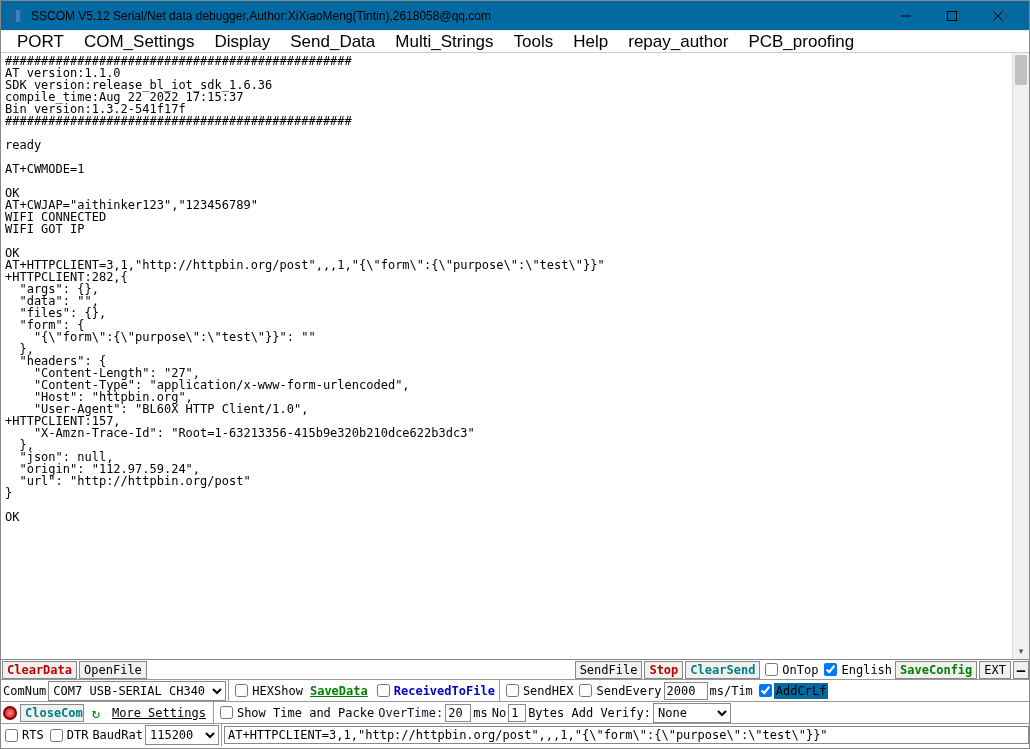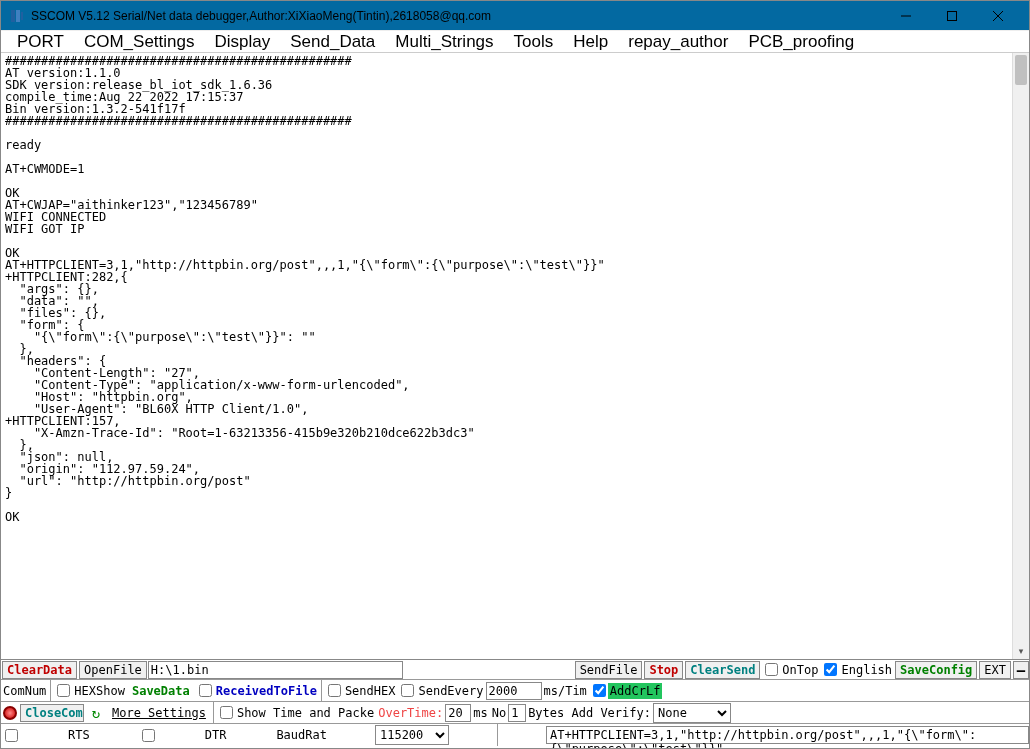--- a/index.html
+++ b/index.html
@@ -12,32 +12,32 @@
 .menubar { height:22px; display:flex; align-items:center; padding:0 6px; gap:0; border-bottom:1px solid #ccc; font-size:17px; }
 .menubar span { padding:2px 10px; cursor:pointer; }
 .terminal-wrap { position:relative; height:607px; border-bottom:1px solid #888; }
 .terminal { width:1004px; height:607px; font-family:"MS Sans Serif","SimSun","NSimSun",monospace; font-size:12px; line-height:12px; white-space:pre; padding:2px 4px; overflow:hidden; }
 .scrollbar { position:absolute; right:0; top:0; width:17px; height:100%; background:#f0f0f0; border-left:1px solid #ddd; }
 .scroll-thumb { position:absolute; left:2px; right:2px; top:2px; height:30px; background:#c0c0c0; border-radius:2px; }
 .scroll-arrow { position:absolute; left:0; right:0; height:17px; display:flex; align-items:center; justify-content:center; font-size:9px; color:#555; }
 .row1 { height:20px; display:flex; align-items:center; border-bottom:1px solid #999; font-family:"SimSun","NSimSun",monospace; font-size:12px; }
 .row2 { height:22px; display:flex; align-items:center; border-bottom:1px solid #999; font-family:"SimSun","NSimSun",monospace; font-size:12px; }
 .row3 { height:22px; display:flex; align-items:center; border-bottom:1px solid #999; font-family:"SimSun","NSimSun",monospace; font-size:12px; }
-.row4 { height:22px; display:flex; align-items:center; font-family:"SimSun","NSimSun",monospace; font-size:12px;gap:46px; }
+.row4 { height:22px; display:flex; align-items:center; font-family:"SimSun","NSimSun",monospace; font-size:12px; }
 .btn { border:1px solid #888; background:#f0f0f0; padding:1px 4px; font-family:inherit; font-size:12px; cursor:pointer; margin:8px 1px; height:18px; line-height:14px; }
 .btn-red { color:#c00000; font-weight:bold; }
 .btn-teal { color:#008080; font-weight:bold; }
 .btn-green { color:#008000; font-weight:bold; }
 .btn-blue { color:#0000c0; font-weight:bold; }
 .inp { border:1px solid #888; padding:1px 2px; font-family:inherit; font-size:12px; height:18px; }
 .sel { border:1px solid #888; font-family:inherit; font-size:12px; height:20px; background:#fff; }
 .chk { margin:0 2px 0 4px; vertical-align:middle; }
 .lbl { padding:0 2px; }
-.gray { color:#ef4444; }
-.highlight { background:#22c55e; padding:1px 2px; }
+.gray { color:#0f172a; }
+.highlight { background:#0369a1; padding:1px 2px; }
 .divider { width:1px; background:#999; height:100%; margin:0 2px; }
 .sendbox { flex:1; border:1px solid #888; height:18px; padding:1px 3px; font-family:inherit; background:#fff; }
 .circle-icon { width:14px; height:14px; border-radius:50%; border:2px solid #800; background:radial-gradient(circle,#f88,#c00); display:inline-block; margin:0 2px; vertical-align:middle; }
 .refresh-icon { width:16px; height:16px; display:inline-flex; align-items:center; justify-content:center; color:#080; font-size:14px; cursor:pointer; margin:0 3px; }
 .ext-caret { width:16px; height:18px; border:1px solid #888; background:#f0f0f0; display:inline-flex; align-items:center; justify-content:center; font-size:14px; font-weight:bold; cursor:pointer; margin-left:1px; }
 </style>
 </head>
 <body>
 
 <div class="titlebar">
@@ -124,48 +124,48 @@
   <div class="scrollbar">
     <div class="scroll-arrow" style="top:0">▴</div>
     <div class="scroll-thumb"></div>
     <div class="scroll-arrow" style="bottom:0">▾</div>
   </div>
 </div>
 
 <div class="row1">
   <button class="btn btn-red">ClearData</button>
   <button class="btn">OpenFile</button>
-  <input class="inp" style="width: 255px;" value="H:\1.bin">
   <div style="flex:1"></div>
   <button class="btn">SendFile</button>
   <button class="btn btn-red">Stop</button>
   <button class="btn btn-teal">ClearSend</button>
   <input type="checkbox" class="chk" style="">
   <span class="lbl">OnTop</span>
   <input type="checkbox" class="chk" checked="" style="">
   <span class="lbl">English</span>
   <button class="btn btn-green">SaveConfig</button>
   <button class="btn">EXT</button>
   <span class="ext-caret">—</span>
 </div>
 
 <div class="row2">
   <span class="lbl">ComNum</span>
+  <select class="sel" style="width:178px"><option>COM7 USB-SERIAL CH340</option></select>
   <div class="divider"></div>
   <input type="checkbox" class="chk" style="">
   <span class="lbl">HEXShow</span>
-  <button class="btn btn-green" style="border:none;background:none;">SaveData</button>
+  <button class="btn btn-green" style="border:none;background:none;text-decoration:underline">SaveData</button>
   <input type="checkbox" class="chk" style="">
   <span class="lbl btn-blue">ReceivedToFile</span>
   <div class="divider"></div>
   <input type="checkbox" class="chk" style="">
   <span class="lbl">SendHEX</span>
   <input type="checkbox" class="chk" style="">
   <span class="lbl">SendEvery</span>
-  <input class="inp" style="width: 56px;" value="2000">
+  <input class="inp" style="width: 44px;" value="2000">
   <span class="lbl">ms/Tim</span>
   <input type="checkbox" class="chk" checked="" style="">
   <span class="highlight">AddCrLf</span>
 </div>
 
 <div class="row3">
   <span class="circle-icon"></span>
   <button class="btn btn-teal" style="width:64px">CloseCom</button>
   <span class="refresh-icon">↻</span>
   <button class="btn" style="text-decoration:underline;border:none;background:none">More Settings</button>

